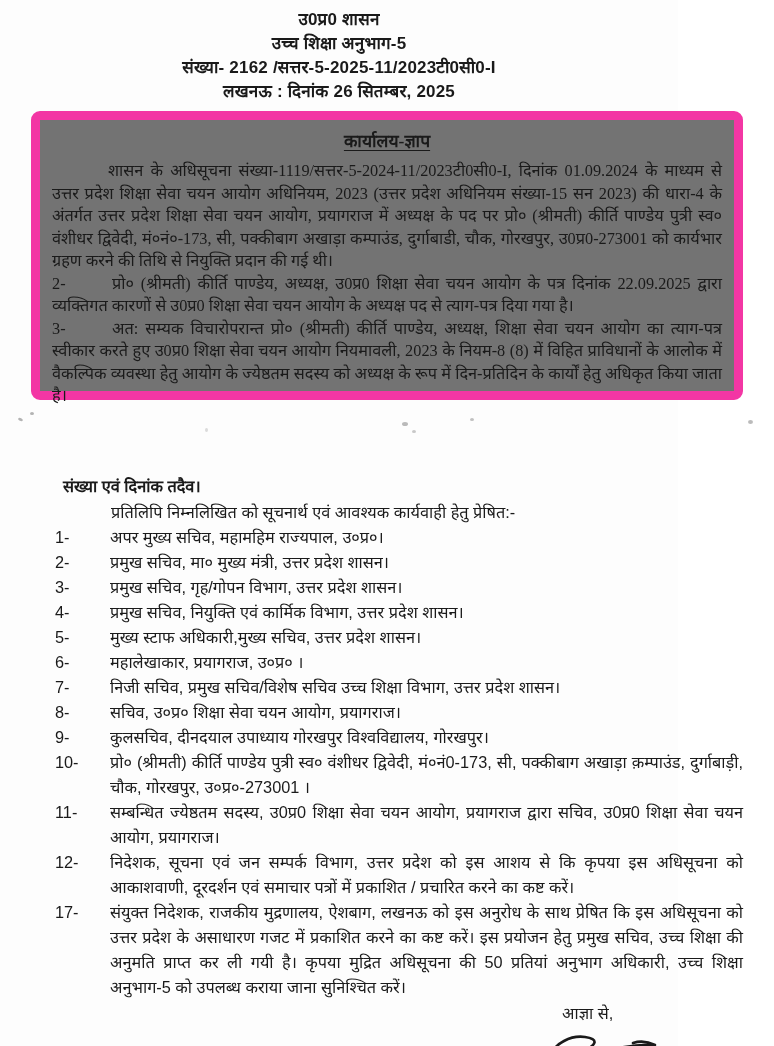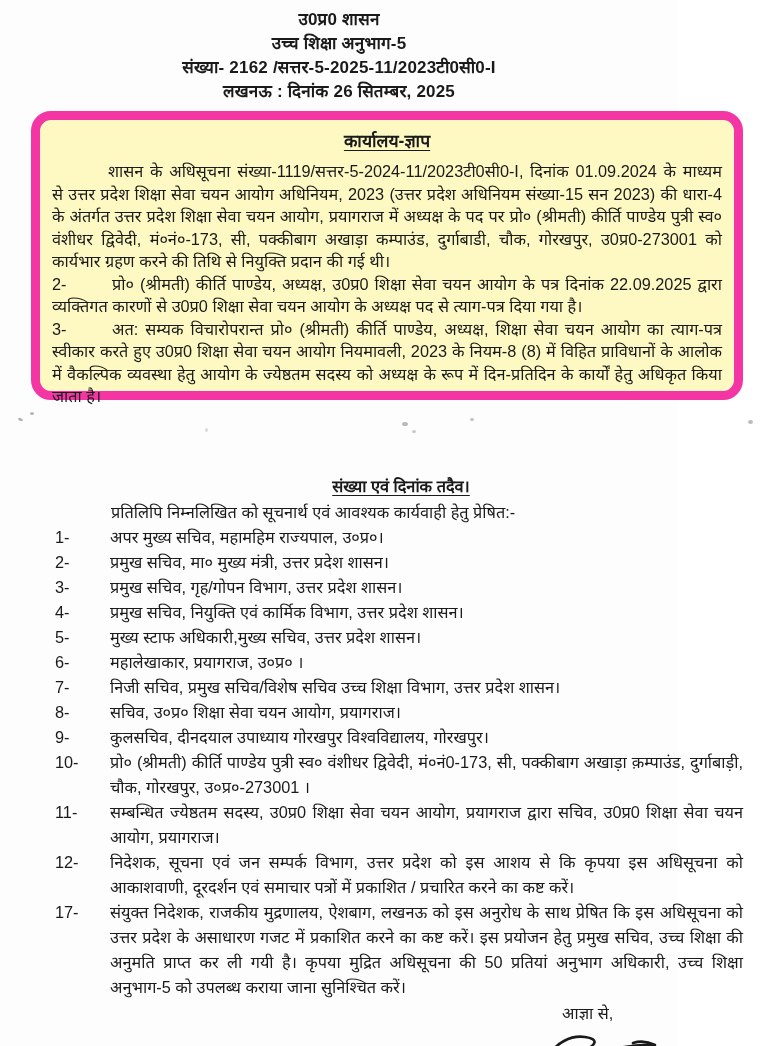--- a/index.html
+++ b/index.html
@@ -31,24 +31,25 @@
     letter-spacing: 0.2px;
   }
   
   .memo-box {
     position: absolute;
     left: 31px;
     top: 111px;
     width: 712px;
     height: 289px;
     border: 9px solid #f336a4;
-    border-radius: 20px;
+    border-radius: 9px;
     box-sizing: border-box;
-    background: #fef9c3;
+    background: #737373;
     padding: 6px 12px 0 12px;
+    font-family: Liberation Serif, serif;
   }
   .memo-title {
     text-align: center;
     font-weight: bold;
     font-size: 17.5px;
     text-decoration: underline;
     text-underline-offset: 3px;
     margin: 2px 0 8px 0;
   }
   .memo-box p {
@@ -79,24 +80,22 @@
   .lower {
     position: absolute;
     top: 474px;
     left: 55px;
     width: 692px;
     font-size: 16.3px;
     line-height: 25px;
   }
   .dist-heading {
     font-weight: bold;
-    text-decoration: underline;
     text-underline-offset: 3px;
-    margin: 0 0 1px 0;
-    text-align: center;
+    margin: 0 0 1px 8px;
   }
   .dist-intro {
     margin: 0;
     padding-left: 56px;
   }
   .dist-list { margin: 0; }
   .dist-item {
     display: flex;
     align-items: flex-start;
   }

